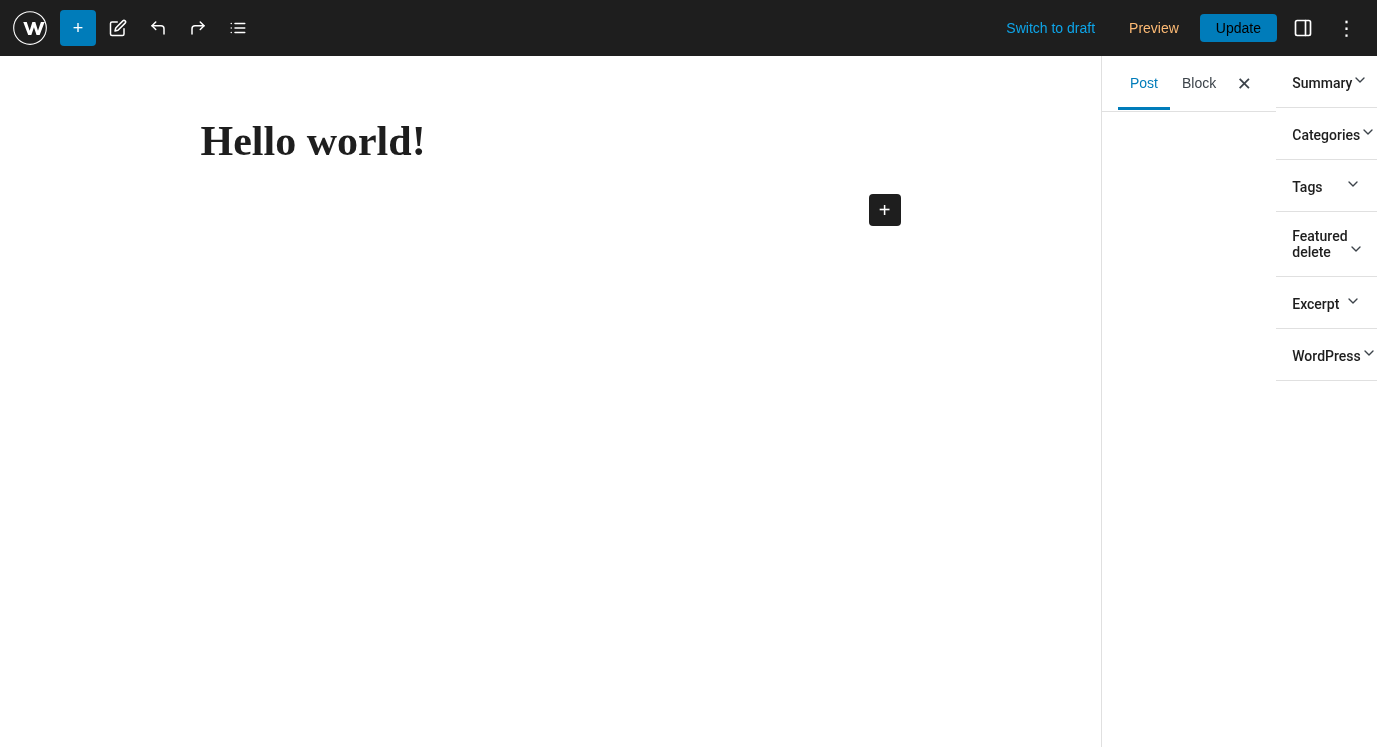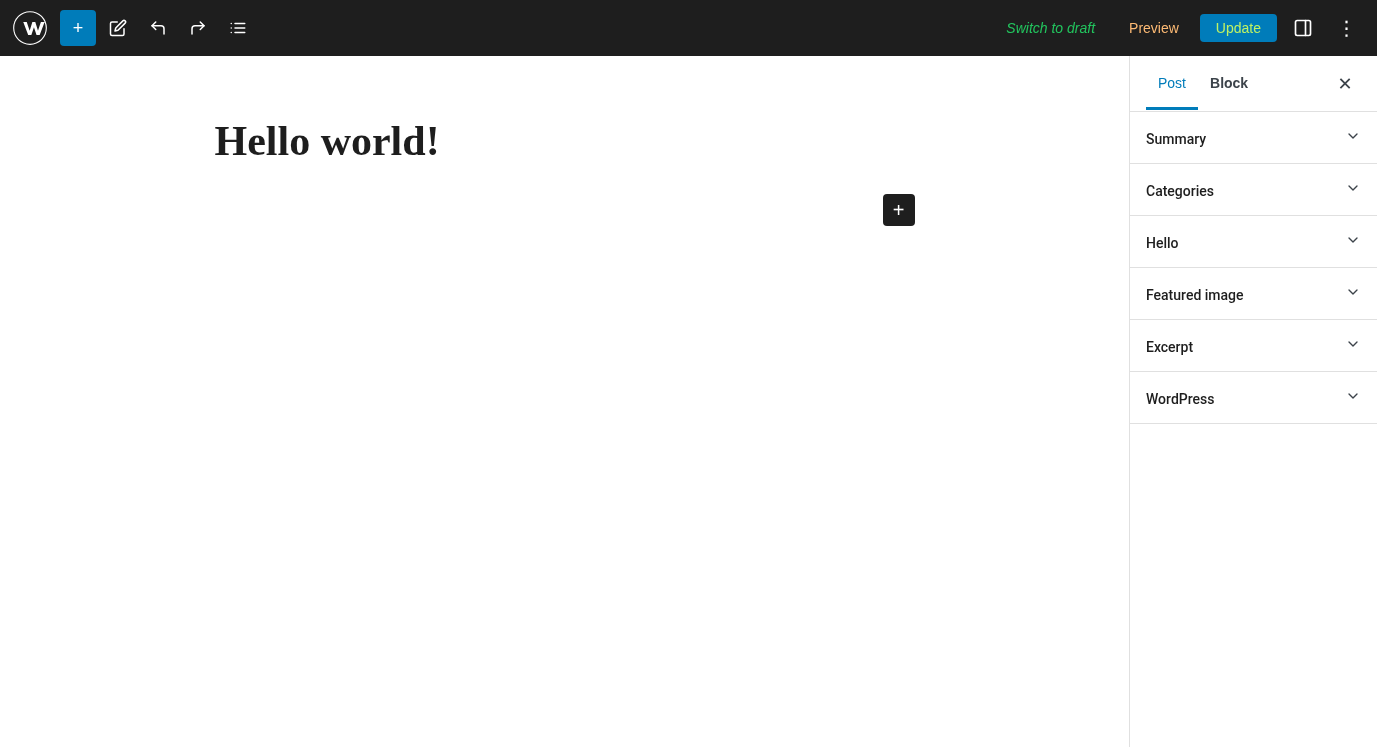--- a/index.html
+++ b/index.html
@@ -48,42 +48,41 @@
 
     .toolbar-right {
       display: flex;
       align-items: center;
       gap: 8px;
     }
 
     .btn-switch-draft {
       background: transparent;
       border: 1px solid transparent;
-      color: #22c55e;
+      color: #0ea5e9;
       padding: 6px 12px;
       border-radius: 4px;
       cursor: pointer;
       font-size: 14px;
-      font-style: italic;
     }
 
     .btn-preview {
       background: transparent;
       border: 1px solid transparent;
       color: #fdba74;
       padding: 6px 12px;
       border-radius: 4px;
       cursor: pointer;
       font-size: 14px;
     }
 
     .btn-update {
       background: #007cba;
       border: none;
-      color: #bef264;
+      color: #000000;
       padding: 6px 16px;
       border-radius: 4px;
       cursor: pointer;
       font-size: 14px;
       font-weight: 500;
     }
 
     .btn-sidebar-toggle {
       background: transparent;
       border: none;
@@ -160,24 +159,24 @@
       border-radius: 4px;
       cursor: pointer;
       color: #fff;
       font-size: 20px;
       margin-top: 24px;
       margin-left: auto;
     }
 
     
     .sidebar {
-      width: 248px;
+      width: 276px;
       border-left: 1px solid #e0e0e0;
       display: flex;
-      flex-direction: column;
+      flex-direction: row;
       background: #fff;
       flex-shrink: 0;
     }
 
     .sidebar-header {
       display: flex;
       align-items: center;
       border-bottom: 1px solid #e0e0e0;
       padding: 0 16px;
       height: 56px;
@@ -186,21 +185,21 @@
 
     .sidebar-tab {
       background: transparent;
       border: none;
       padding: 16px 12px;
       font-size: 14px;
       cursor: pointer;
       color: #3c434a;
       border-bottom: 3px solid transparent;
       margin-bottom: -1px;
-      font-weight: 700;
+      font-weight: 400;
     }
     .sidebar-tab.active {
       border-bottom: 3px solid #007cba;
       color: #007cba;
       font-weight: 500;
     }
 
     .sidebar-close {
       margin-left: auto;
       background: transparent;
@@ -337,32 +336,32 @@
           <span class="chevron-icon">
             <svg width="16" height="16" viewBox="0 0 24 24" fill="none" stroke="#3c434a" stroke-width="2" stroke-linecap="round" stroke-linejoin="round">
                 <polyline points="6 9 12 15 18 9"></polyline>
               </svg>
           </span>
         </div>
       </div>
 
       <div class="panel">
         <div class="panel-header">
-          <span class="panel-title">Hello</span>
-          <span class="chevron-icon">
-            <svg width="16" height="16" viewBox="0 0 24 24" fill="none" stroke="#3c434a" stroke-width="2" stroke-linecap="round" stroke-linejoin="round">
-                <polyline points="6 9 12 15 18 9"></polyline>
-              </svg>
-          </span>
-        </div>
-      </div>
-
-      <div class="panel">
-        <div class="panel-header">
-          <span class="panel-title">Featured image</span>
+          <span class="panel-title">Tags</span>
+          <span class="chevron-icon">
+            <svg width="16" height="16" viewBox="0 0 24 24" fill="none" stroke="#3c434a" stroke-width="2" stroke-linecap="round" stroke-linejoin="round">
+                <polyline points="6 9 12 15 18 9"></polyline>
+              </svg>
+          </span>
+        </div>
+      </div>
+
+      <div class="panel">
+        <div class="panel-header">
+          <span class="panel-title">Featured delete</span>
           <span class="chevron-icon">
             <svg width="16" height="16" viewBox="0 0 24 24" fill="none" stroke="#3c434a" stroke-width="2" stroke-linecap="round" stroke-linejoin="round">
                 <polyline points="6 9 12 15 18 9"></polyline>
               </svg>
           </span>
         </div>
       </div>
 
       <div class="panel">
         <div class="panel-header">

